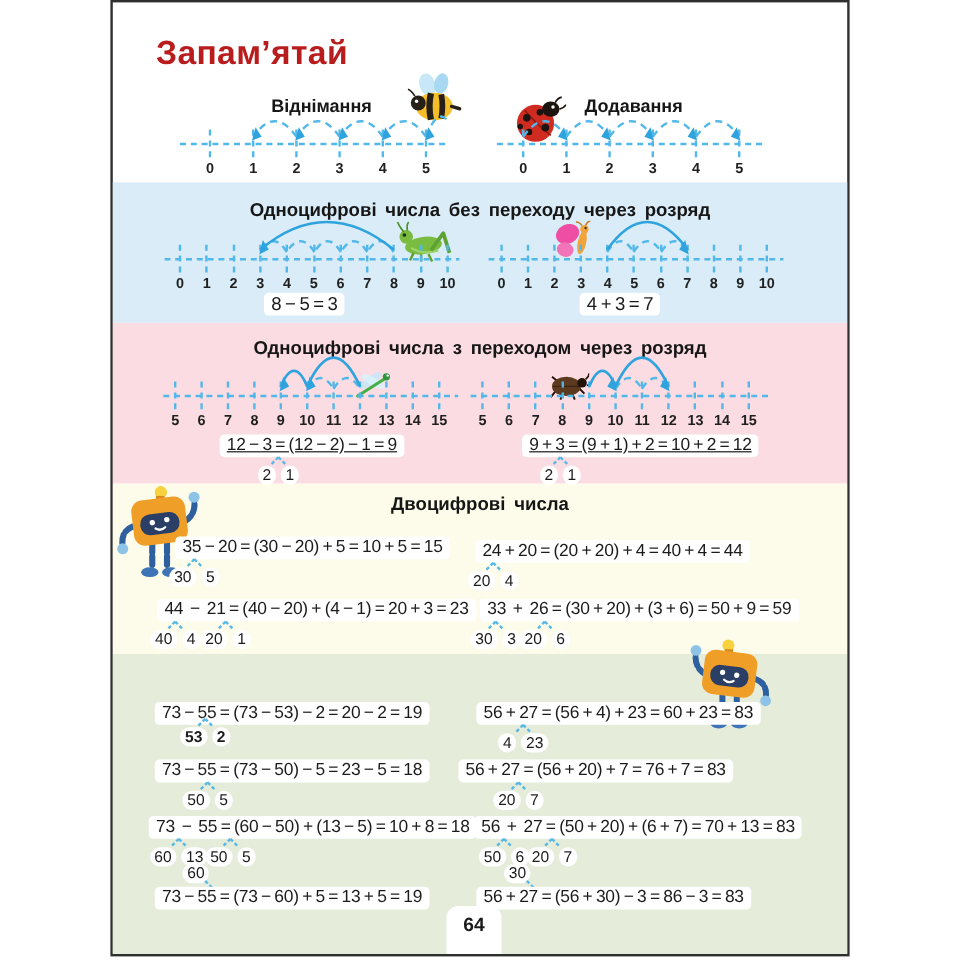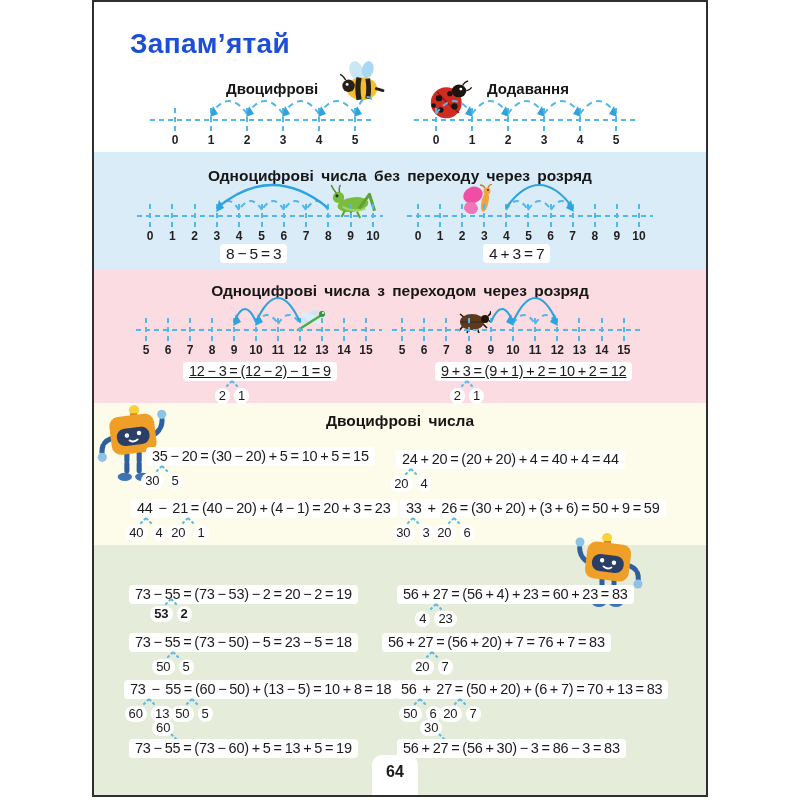--- a/index.html
+++ b/index.html
@@ -7,21 +7,21 @@
           font-family:"Liberation Sans",sans-serif;color:#1b1b1b;}
   .abs{position:absolute;}
   .page{position:absolute;left:92px;top:0;width:612px;height:793px;
         border:2px solid #2f2f2f;background:#fff;}
   .band{position:absolute;left:94px;width:612px;}
   .band.blue{top:152px;height:117px;background:#d9ecf7;}
   .band.pink{top:269px;height:134px;background:#fbdce2;}
   .band.cream{top:403px;height:142px;background:#fdfcea;}
   .band.green{top:545px;height:250px;background:#e5edda;}
   .title{position:absolute;left:130px;top:28px;font-size:28px;font-weight:bold;
-         color:#1d4ed8;letter-spacing:.3px;}
+         color:#b91c1c;letter-spacing:.3px;}
   .band-header{position:absolute;left:94px;width:612px;text-align:center;
          font-weight:bold;font-size:15.5px;word-spacing:3px;color:#161616;}
   .small-label{position:absolute;font-weight:bold;font-size:15px;color:#161616;}
   .nline{position:absolute;}
   .nl-svg{display:block;}
   .nl-dash{stroke:#52b7e9;stroke-width:2;fill:none;stroke-dasharray:5 4;}
   .nl-arc{stroke:#52b7e9;stroke-width:2;fill:none;stroke-dasharray:6 4.5;}
   .nl-solid{stroke:#2ea3dd;stroke-width:2.2;fill:none;}
   .nl-arrow{fill:#2ea3dd;}
   .nl-labels{position:absolute;display:flex;justify-content:space-between;}
@@ -47,21 +47,21 @@
 
 <div id="canvas">
   <div class="page"></div>
   <div class="band blue"></div>
   <div class="band pink"></div>
   <div class="band cream"></div>
   <div class="band green"></div>
 
   <div class="title">Запам’ятай</div>
 
-  <div class="small-label" style="left:226px;top:80px;">Двоцифрові</div>
+  <div class="small-label" style="left:226px;top:80px;">Віднімання</div>
   <div class="small-label" style="left:487px;top:80px;">Додавання</div>
 
   <svg class="mascot" style="left:336px;top:60px;" width="50" height="44" viewBox="0 0 52 46">
     <ellipse cx="21" cy="11" rx="7" ry="10" fill="#c8e8f8" transform="rotate(-18 21 11)"></ellipse>
     <ellipse cx="33" cy="10" rx="6" ry="9" fill="#a9d9f2" transform="rotate(14 33 10)"></ellipse>
     <ellipse cx="27" cy="30" rx="16" ry="12" fill="#f6bf2a"></ellipse>
     <path d="M24 18.5 q-2.5 11 0 23" stroke="#262019" stroke-width="5.5" fill="none"></path>
     <path d="M33 19.5 q2 10 0 21" stroke="#262019" stroke-width="5" fill="none"></path>
     <path d="M42 30 l7 2" stroke="#262019" stroke-width="3" stroke-linecap="round"></path>
     <circle cx="13" cy="27" r="6.5" fill="#262019"></circle>

